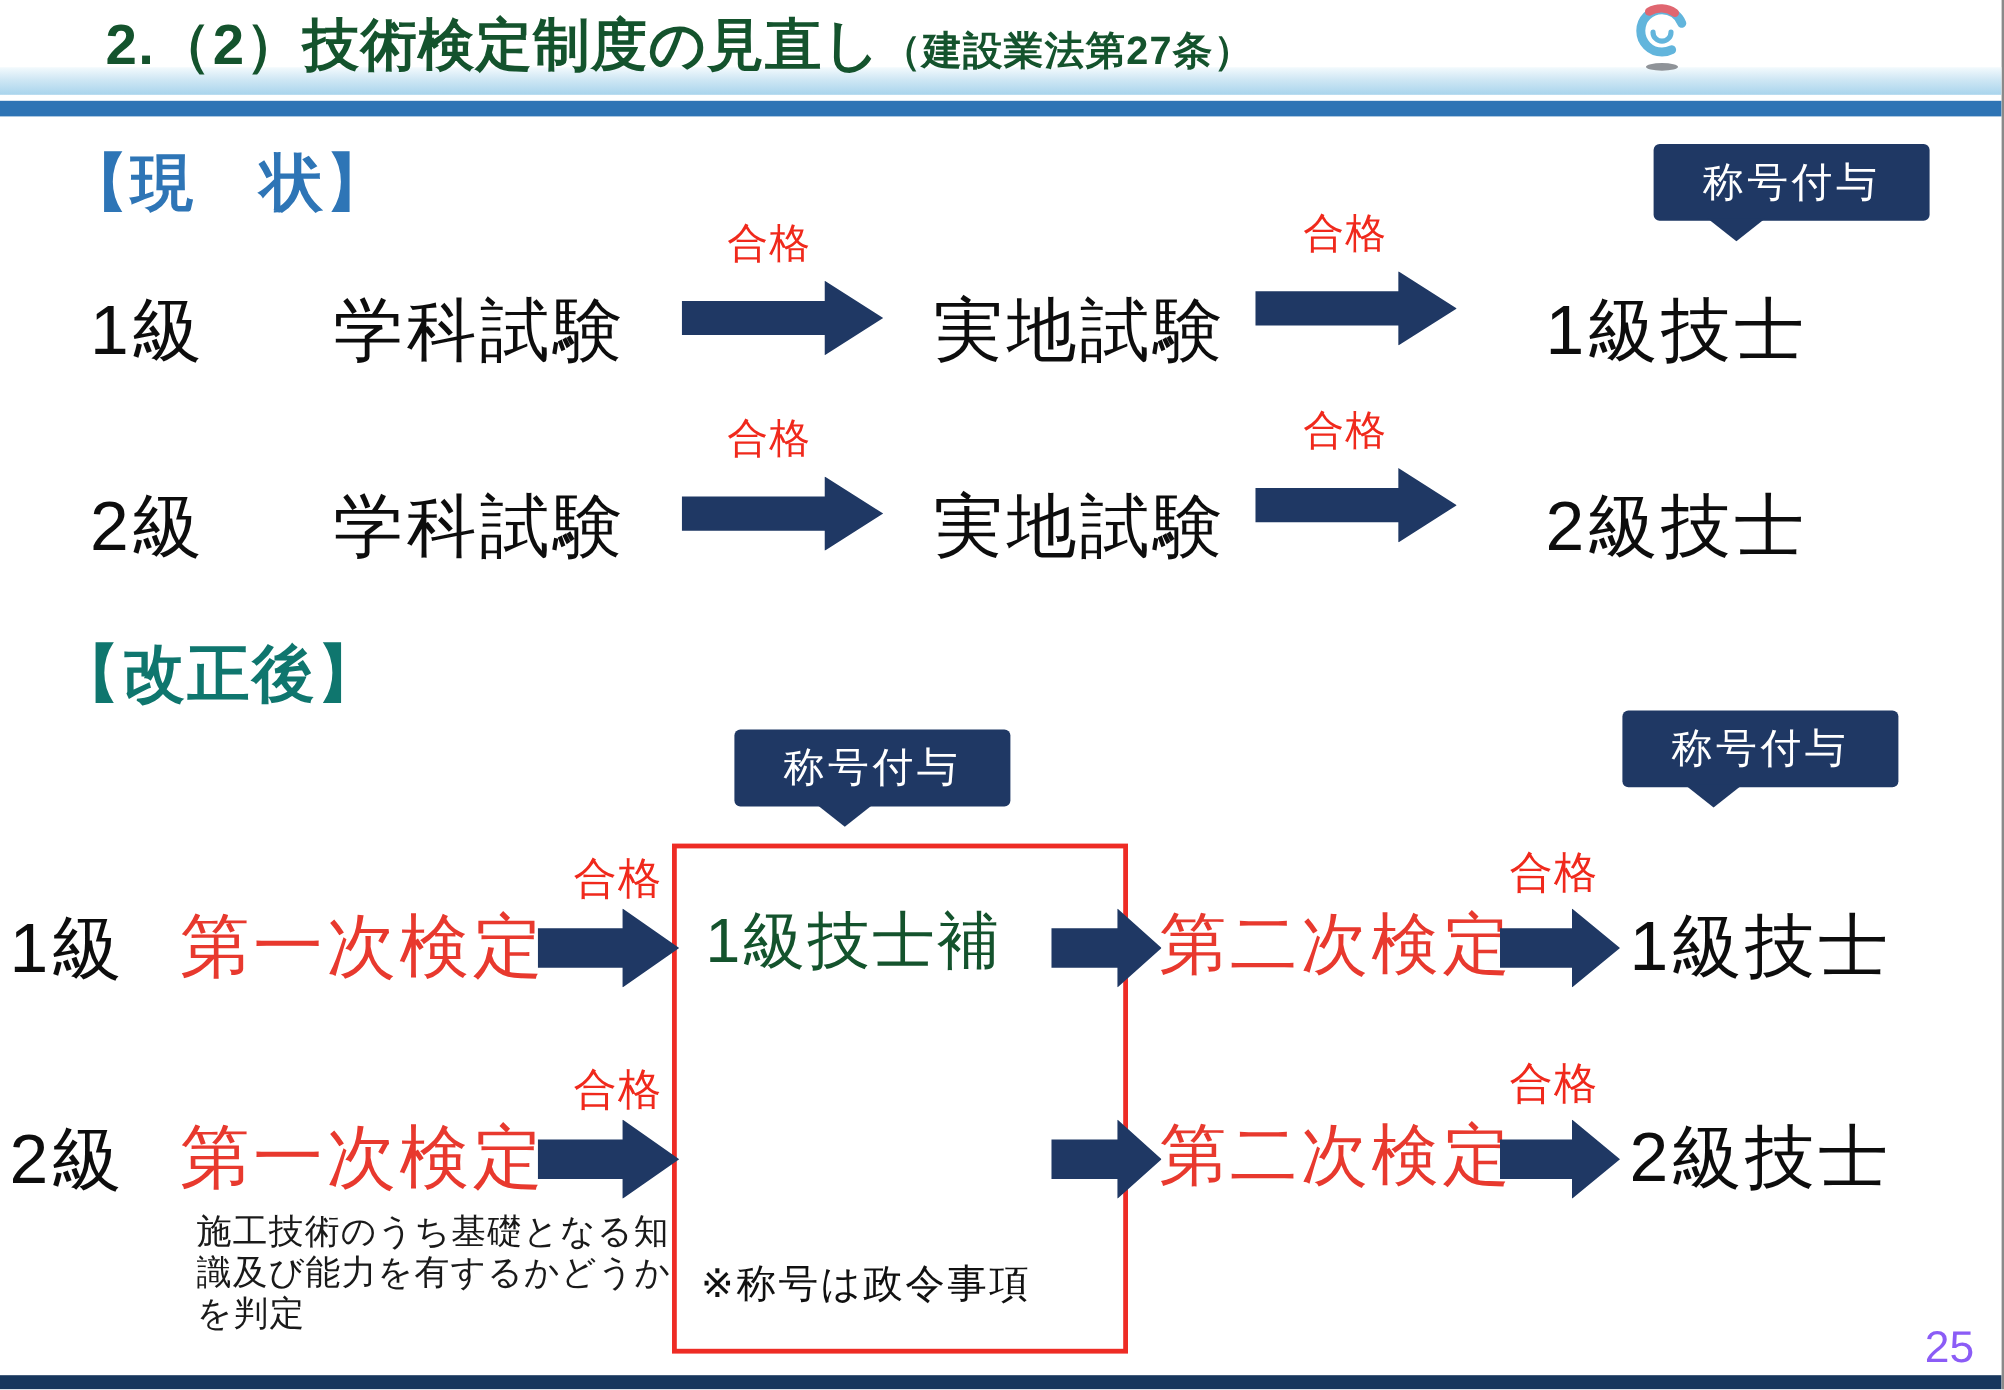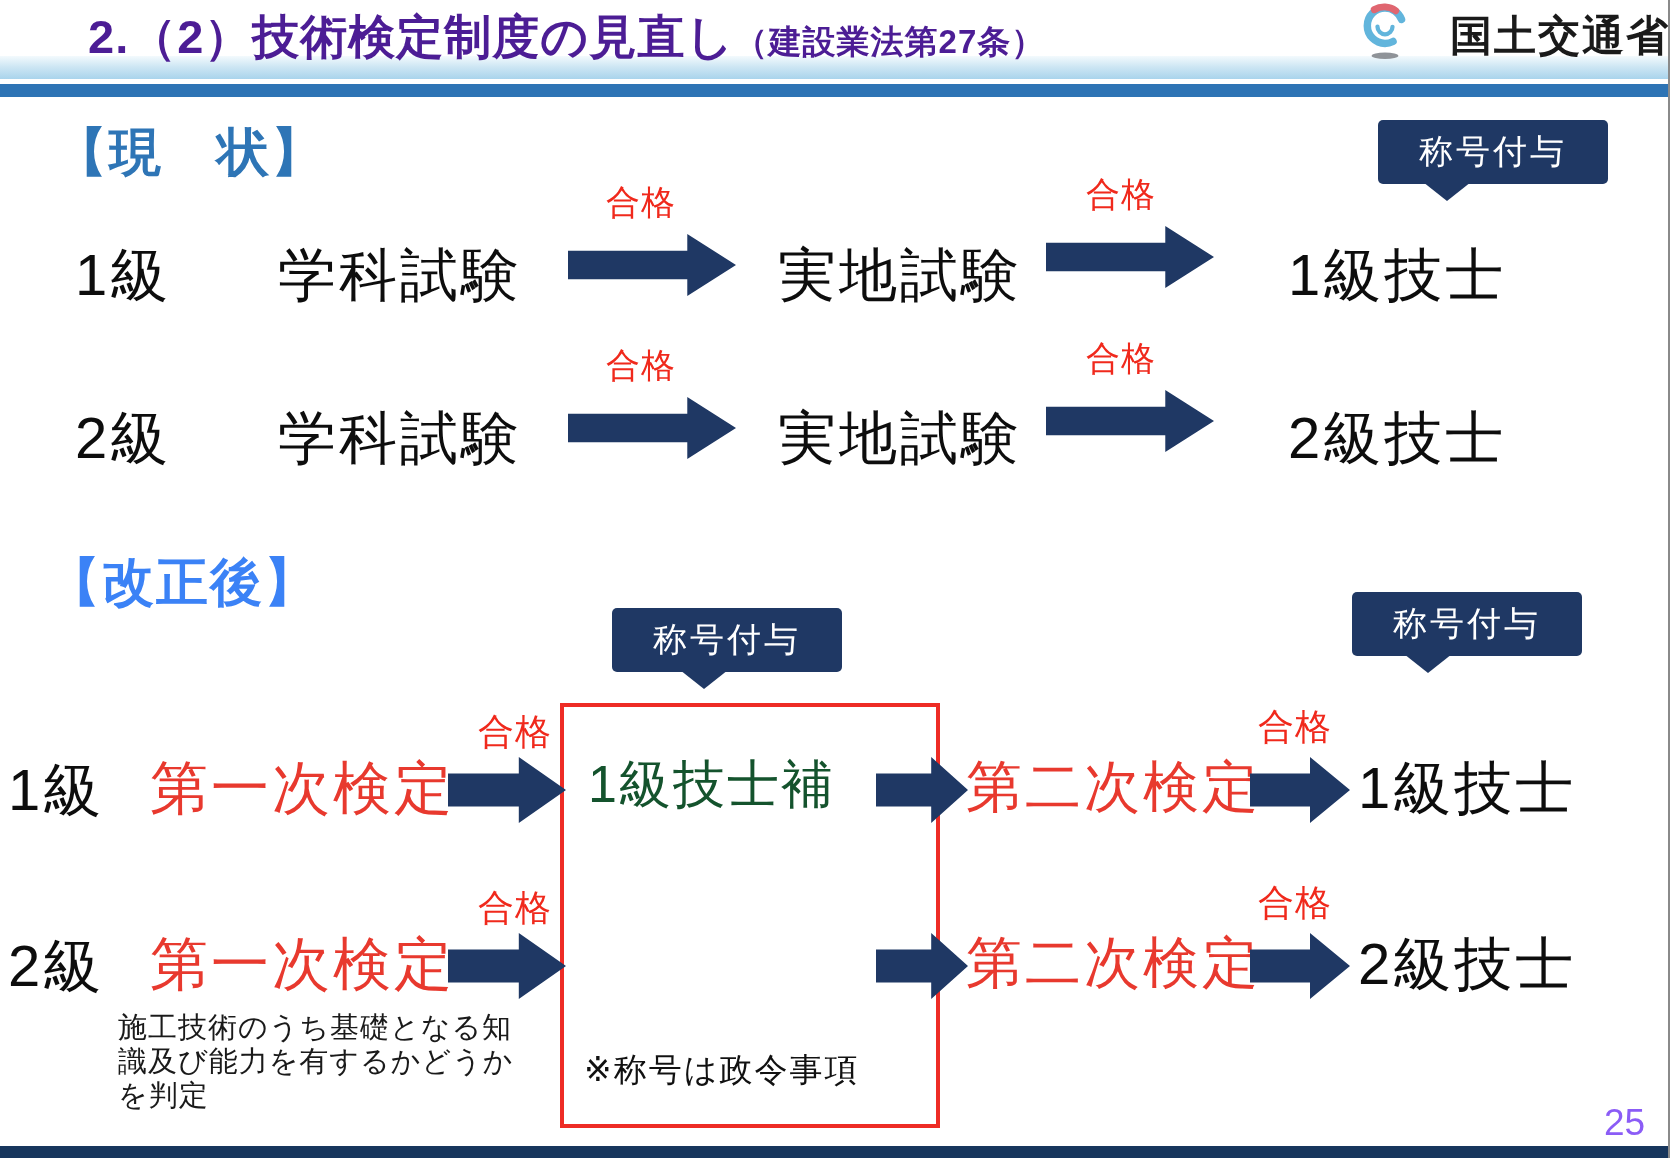--- a/index.html
+++ b/index.html
@@ -7,29 +7,29 @@
        font-family:"Liberation Sans","DejaVu Sans",sans-serif;}
   .slide{position:relative;width:1668px;height:1158px;background:#fff;
          border-right:2px solid #8a8a8a;overflow:hidden;}
   .abs{position:absolute;}
   .nowrap{white-space:nowrap;}
 
   
   .title-band{left:0;top:56px;width:100%;height:23px;
               background:linear-gradient(to bottom,#f3fafd 0%,#cfe7f4 45%,#a9d4ec 100%);}
   .header-rule{left:0;top:84px;width:100%;height:13px;background:#2e74b5;}
-  .page-title{left:88px;top:6px;color:#4c1d95;font-weight:800;letter-spacing:1px;}
+  .page-title{left:88px;top:6px;color:#14532d;font-weight:800;letter-spacing:1px;}
   .title-main{font-size:47px;}
   .title-sub{font-size:33px;}
   .logo-text{left:1450px;top:8px;font-size:42px;font-weight:700;color:#1a1a1a;letter-spacing:2px;}
 
   
   .sec-label{font-size:52px;font-weight:800;letter-spacing:2px;}
   .sec-current{left:55px;top:118px;color:#2e75b6;}
-  .sec-revised{left:48px;top:548px;color:#3b82f6;text-align:right;}
+  .sec-revised{left:48px;top:527px;color:#0f766e;text-align:right;}
 
   
   .flow{font-size:58px;color:#0d0d0d;letter-spacing:3px;}
   .flow-red{color:#e8392e;}
   .interim{font-size:52px;color:#14532d;letter-spacing:2px;}
   .pass{font-size:34px;color:#f0291c;letter-spacing:1px;text-align:center;}
   .pass-lg{font-size:36px;}
 
   
   .arrow{background:#1f3864;}
@@ -40,21 +40,21 @@
   .badge{background:#1f3864;color:#fff;font-size:34px;letter-spacing:3px;
          display:flex;align-items:center;justify-content:center;border-radius:5px;}
   .badge::after{content:"";position:absolute;top:calc(100% - 2px);left:var(--nx,40%);
          transform:translateX(-50%);width:0;height:0;
          border:24px solid transparent;border-top:19px solid #1f3864;
          border-bottom-width:0;}
 
   .red-box{left:560px;top:703px;width:372px;height:417px;border:4px solid #ee2c25;background:transparent;}
   .box-note{left:584px;top:1048px;font-size:33px;color:#111;letter-spacing:2px;}
 
-  .note{font-size:29px;color:#1a1a1a;letter-spacing:1px;line-height:34px;}
+  .note{font-size:29px;color:#1a1a1a;letter-spacing:1px;line-height:34px;margin-left:46px;}
 
   .page-number{left:1604px;top:1102px;font-size:37px;color:#8b5cf6;}
   .bottom-bar{left:0;top:1146px;width:100%;height:12px;background:#17365d;}
 </style>
 </head>
 <body>
 
 <div class="slide">
 
   <div class="abs title-band"></div>
@@ -63,21 +63,20 @@
     <span class="title-main">2.（2）技術検定制度の見直し</span><span class="title-sub">（建設業法第27条）</span>
   </div>
   <div class="abs" style="left:1345px;top:0;width:80px;height:60px;">
     <svg viewBox="0 0 100 112" width="80" height="60" style="width:100%;height:100%;">
       <ellipse cx="50" cy="104" rx="25" ry="6" fill="#8f9398"></ellipse>
       <circle cx="50" cy="48" r="33" fill="none" stroke="#62b5dc" stroke-width="14" stroke-dasharray="158 50" stroke-dashoffset="-36" stroke-linecap="round"></circle>
       <path d="M 30 18 A 37 37 0 0 1 70 20" stroke="#e06670" stroke-width="13" fill="none" stroke-linecap="round"></path>
       <circle cx="50" cy="50" r="14" fill="none" stroke="#62b5dc" stroke-width="8" stroke-dasharray="44 44" stroke-linecap="round"></circle>
     </svg>
   </div>
-  <div class="abs logo-text nowrap">国土交通省</div>
 
   <div class="abs sec-label sec-current nowrap">【現　状】</div>
 
   <div class="abs badge" style="--nx:30%;left:1378px;top:120px;width:230px;height:64px;">
     <span>称号付与</span>
   </div>
 
   <div class="abs flow nowrap" style="left:75px;top:237px;">1級</div>
   <div class="abs flow nowrap" style="left:278px;top:237px;">学科試験</div>
   <div class="abs pass nowrap" style="left:606px;top:180px;">合格</div>

